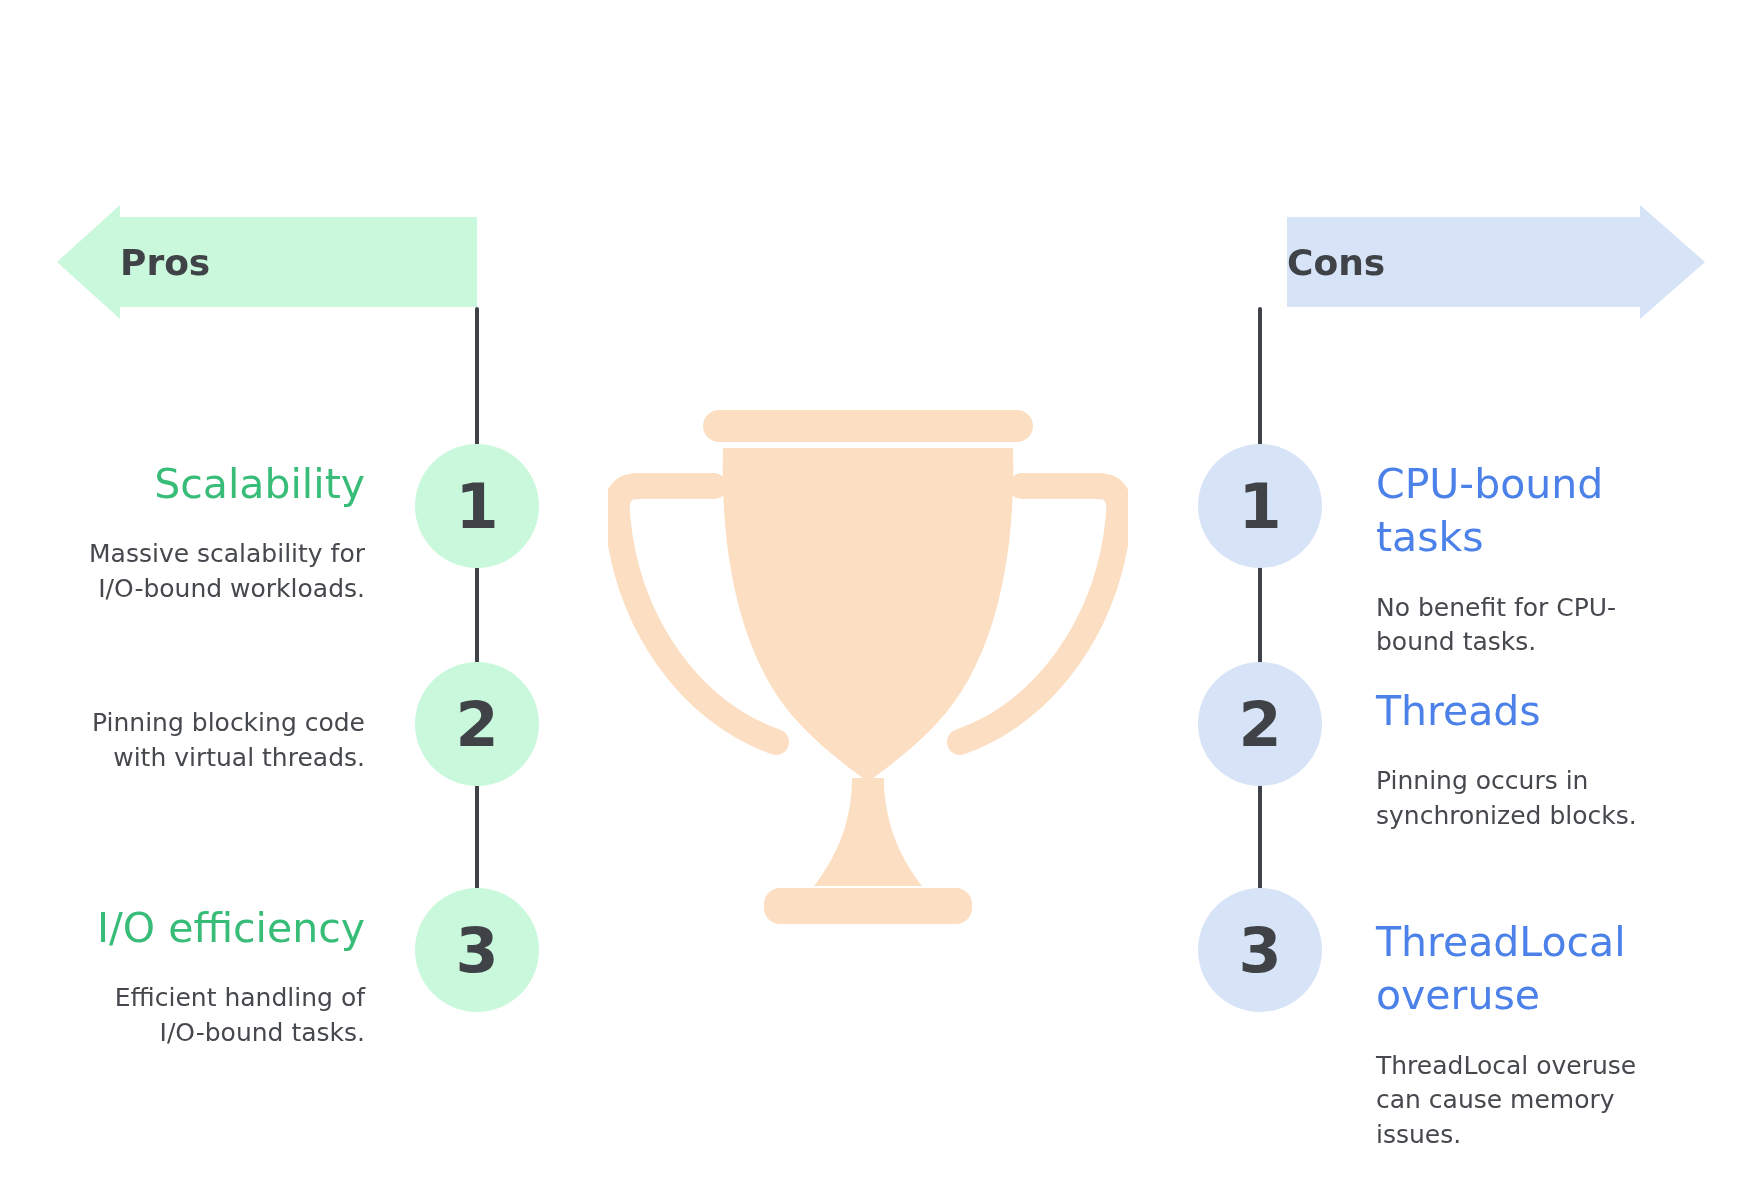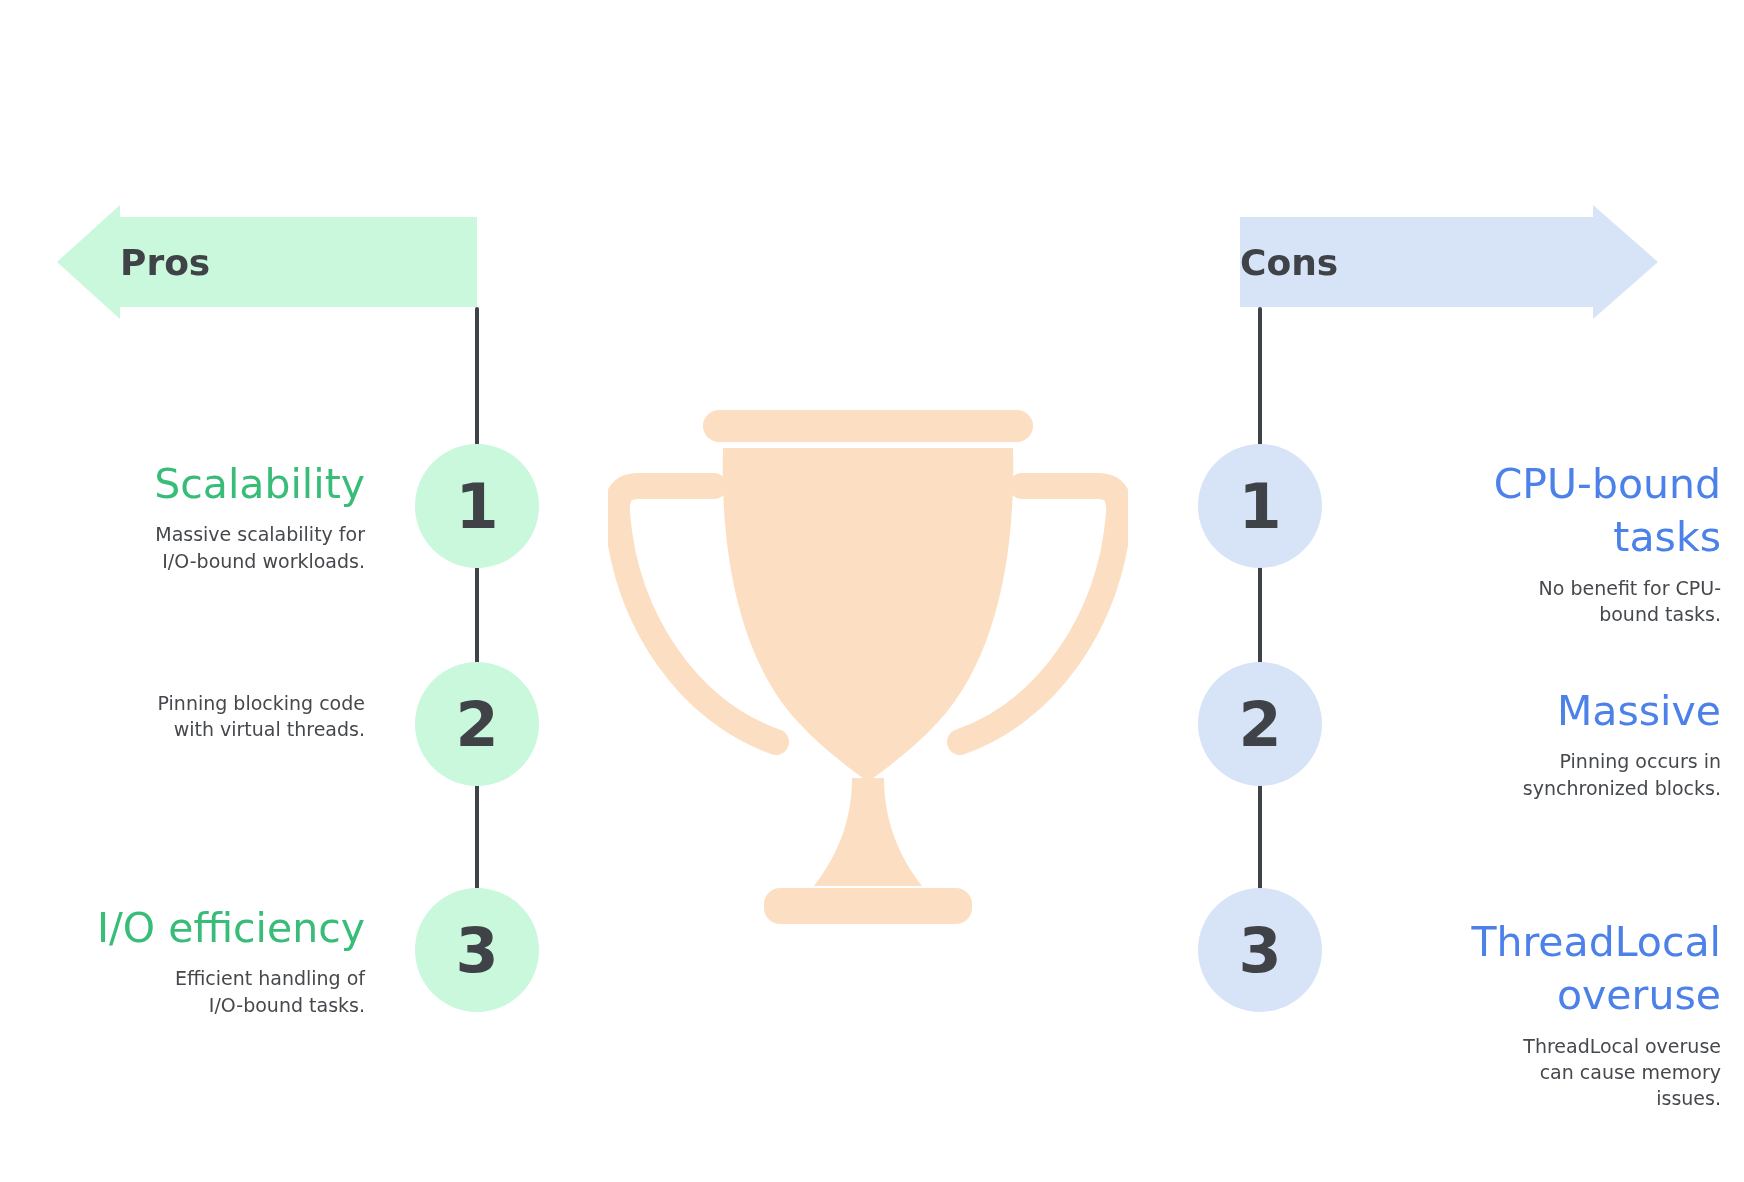--- a/index.html
+++ b/index.html
@@ -22,21 +22,21 @@
     align-items:center; justify-content:flex-start;
     font-size:36px; font-weight:700; color:var(--dark);
   }
   .arrow-pros{left:57px; width:420px;}
   .arrow-pros .head{
     position:absolute; left:0; top:0; width:0; height:0;
     border-top:57px solid transparent; border-bottom:57px solid transparent;
     border-right:63px solid var(--mint);
   }
   .arrow-pros .body{left:63px; width:357px; background:var(--mint);}
-  .arrow-cons{left:1240px; width:418px;}
+  .arrow-cons{left:1287px; width:418px;}
   .arrow-cons .head{
     position:absolute; left:353px; top:0; width:0; height:0;
     border-top:57px solid transparent; border-bottom:57px solid transparent;
     border-left:65px solid var(--lightblue);
   }
   .arrow-cons .body{left:0; width:353px; background:var(--lightblue);}
   
   .vline{position:absolute; top:307px; width:4px; height:643px; background:var(--line); border-radius:2px;}
   .vline.left{left:475px;}
   .vline.right{left:1258px;}
@@ -45,28 +45,28 @@
     position:absolute; width:124px; height:124px; border-radius:50%;
     display:flex; align-items:center; justify-content:center;
     font-size:62px; font-weight:700; color:var(--dark);
   }
   .step.mint{background:var(--mint); left:415px;}
   .step.blue{background:var(--lightblue); left:1198px;}
   .row1{top:444px;} .row2{top:662px;} .row3{top:888px;}
   
   .item{position:absolute;}
   .item.left-col{left:30px; width:335px; text-align:right;}
-  .item.right-col{left:1376px; width:345px; text-align:right;}
+  .item.right-col{left:1376px; width:345px; text-align:left;}
   .item-heading{
     font-size:41px; line-height:1.3; white-space:pre-line;
   }
   .item.left-col .item-heading{color:var(--green);}
   .item.right-col .item-heading{color:var(--blue);}
   .item-desc{
-    margin-top:10px; font-size:19px; line-height:1.38;
+    margin-top:26px; font-size:25px; line-height:1.38;
     color:var(--text); white-space:pre-line;
   }
   
   .trophy{position:absolute; left:608px; top:410px;}
   .trophy .solid{fill:var(--peach); stroke:none;}
   .trophy .handle{fill:none; stroke:var(--peach); stroke-width:26; stroke-linecap:round;}
 </style>
 </head>
 <body>
 
@@ -133,21 +133,21 @@
     <div class="item-desc">Efficient handling of
 I/O-bound tasks.</div>
   </div>
 
   <div class="item right-col" style="top:458px">
     <div class="item-heading">CPU-bound tasks</div>
     <div class="item-desc">No benefit for CPU-
 bound tasks.</div>
   </div>
   <div class="item right-col" style="top:685px">
-    <div class="item-heading">Massive</div>
+    <div class="item-heading">Threads</div>
     <div class="item-desc">Pinning occurs in
 synchronized blocks.</div>
   </div>
   <div class="item right-col" style="top:916px">
     <div class="item-heading">ThreadLocal
 overuse</div>
     <div class="item-desc">ThreadLocal overuse
 can cause memory
 issues.</div>
   </div>

